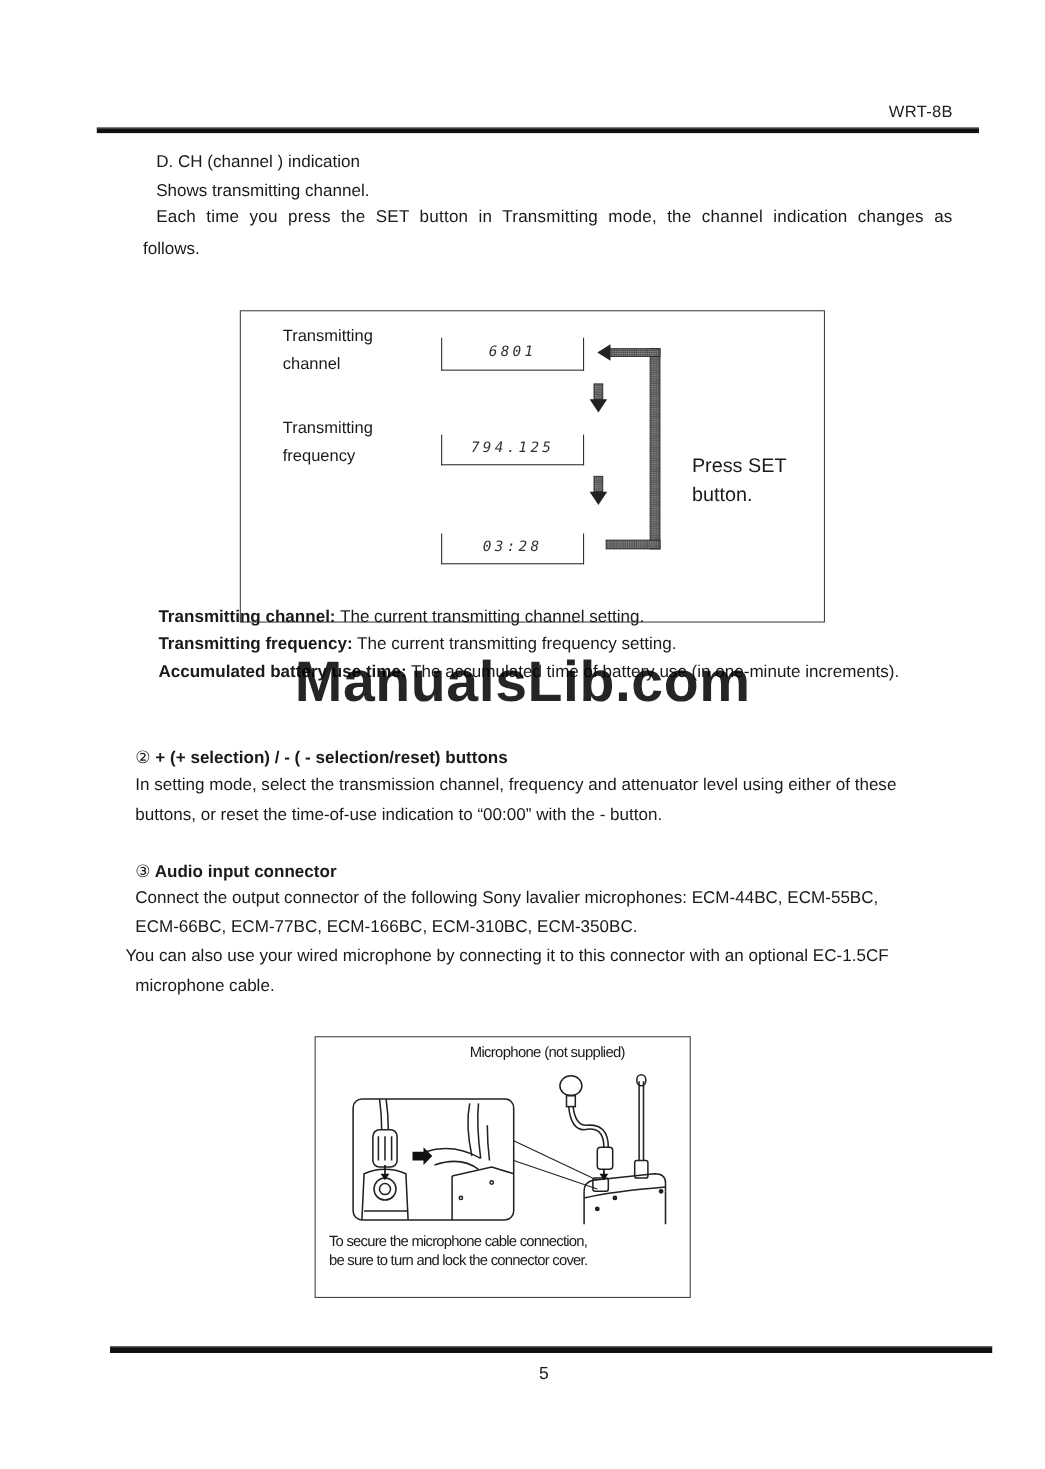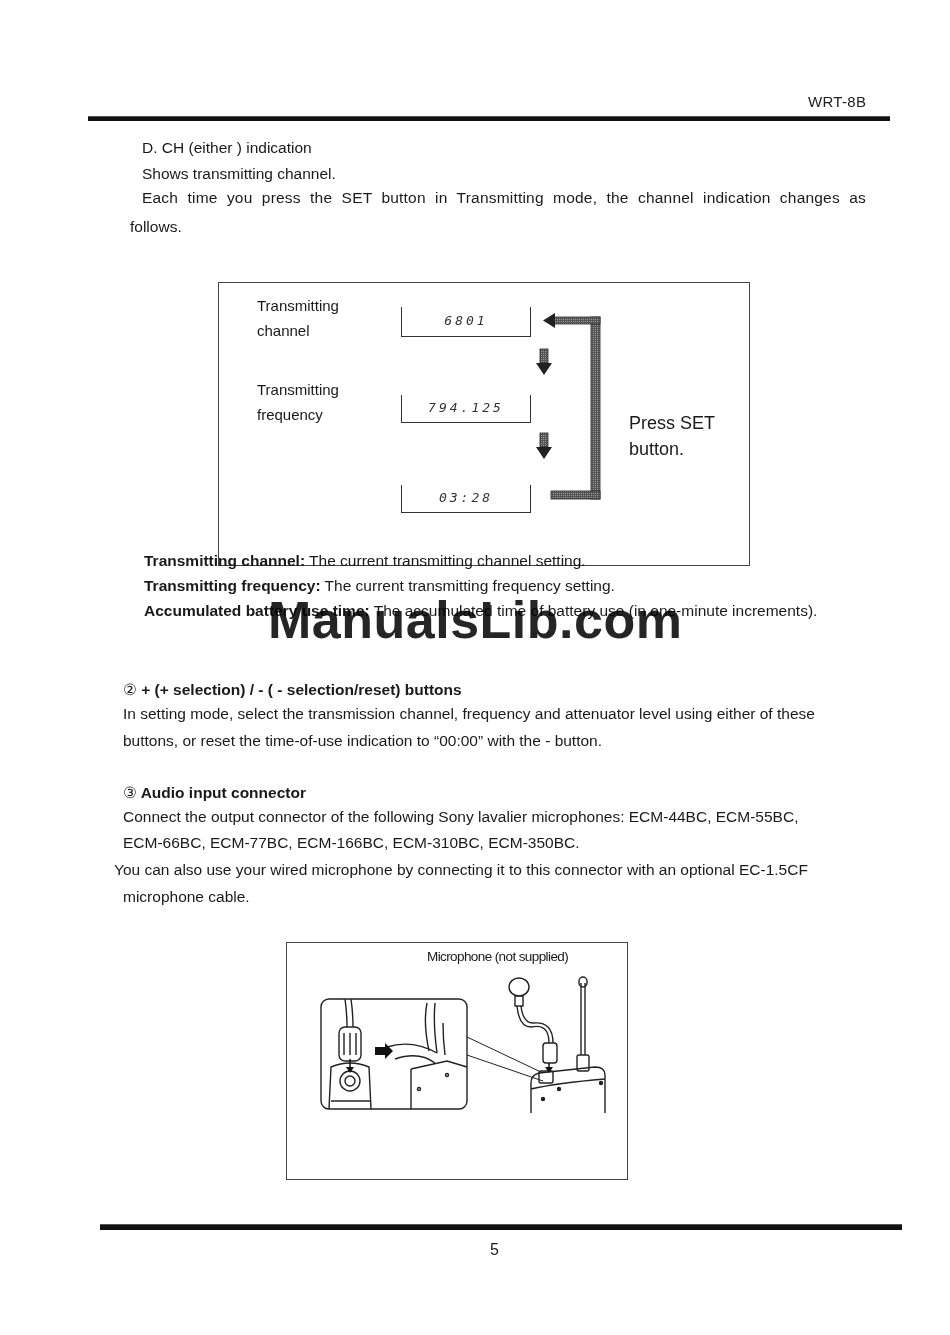--- a/index.html
+++ b/index.html
@@ -38,21 +38,21 @@
     .figure { left: 286px; top: 942px; width: 342px; height: 238px; border: 1px solid #444; box-sizing: border-box; }
     .fig-title { font-size: 13.5px; letter-spacing: -0.6px; }
     .fig-caption { font-size: 13.5px; line-height: 17px; letter-spacing: -0.7px; }
   </style>
 </head>
 <body>
 
 <div class="abs model-code">WRT-8B</div>
 <div class="abs rule rule-top"></div>
 
-<div class="abs para" style="left:142px; top:135px;">D. CH (either ) indication</div>
+<div class="abs para" style="left:142px; top:135px;">D. CH (channel ) indication</div>
 <div class="abs para" style="left:142px; top:161px;">Shows transmitting channel.</div>
 <div class="abs para" style="left:142px; top:185px; width:724px; text-align:justify; text-align-last:justify; letter-spacing:0.2px;">Each time you press the SET button in Transmitting mode, the channel indication changes as</div>
 <div class="abs para" style="left:130px; top:214px;">follows.</div>
 
 <div class="abs diag">
 
   <div class="abs dlabel" style="left:38px; top:10px;">
     <div>Transmitting</div>
     <div>channel</div>
   </div>
@@ -192,16 +192,20 @@
       <path d="M230 63 Q232 84 244 84 Q262 80 262 100"></path>
       <path d="M234 63 Q236 80 246 80 Q266 78 266 100"></path>
       <rect x="256" y="100" width="14" height="20" rx="3"></rect>
     </g>
     <g>
       <line x1="262" y1="120" x2="262" y2="126" stroke="#111" stroke-width="1.5"></line>
       <polygon points="258,124 266,124 262,130" fill="#111"></polygon>
     </g>
   </svg>
 
+  <div class="abs fig-caption" style="left:12px; top:177px;">
+    <div>To secure the microphone cable connection,</div>
+    <div>be sure to turn and lock the connector cover.</div>
+  </div>
 </div>
 
 <div class="abs rule rule-bottom"></div>
 <div class="abs page-num">5</div>
 
 </body></html>

